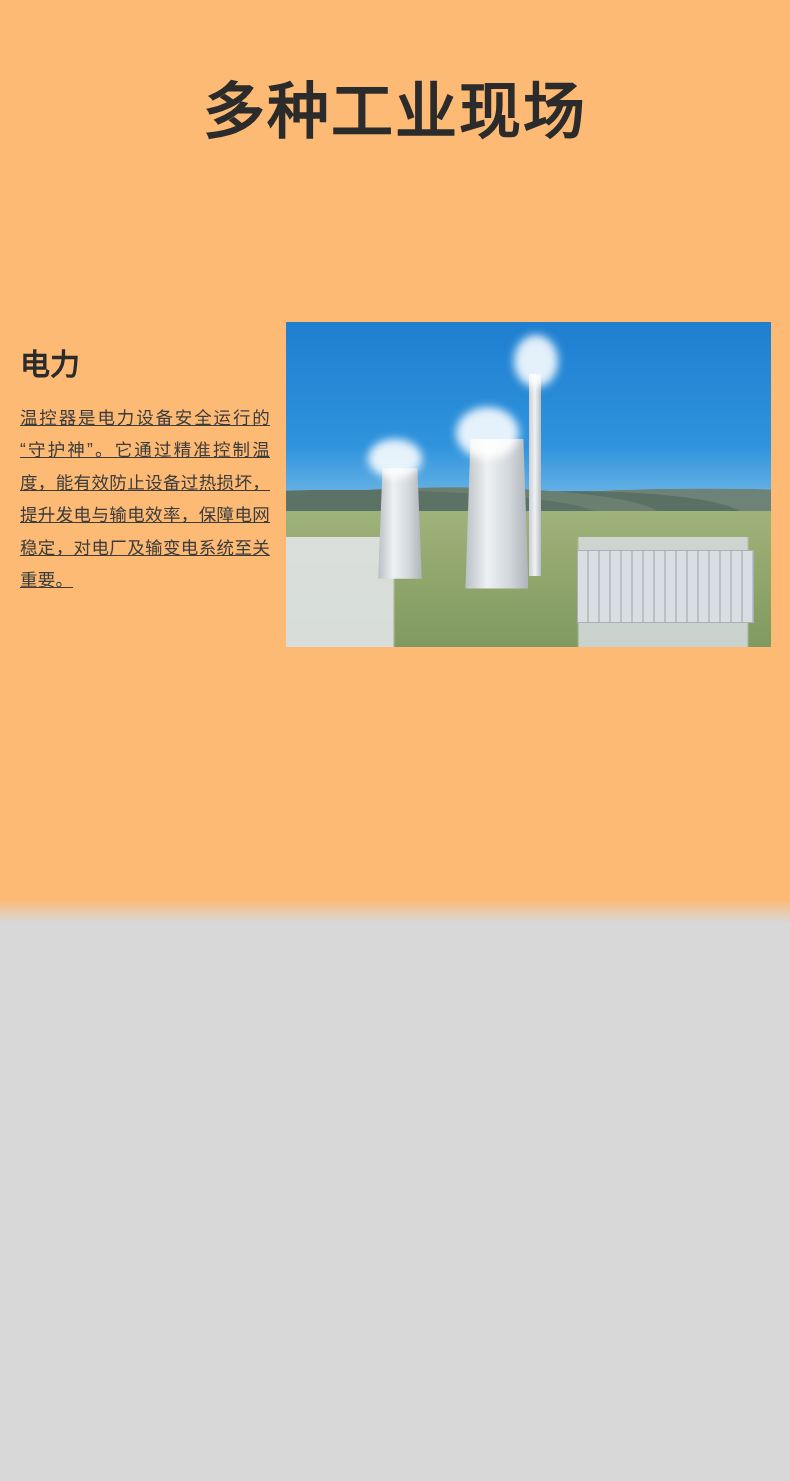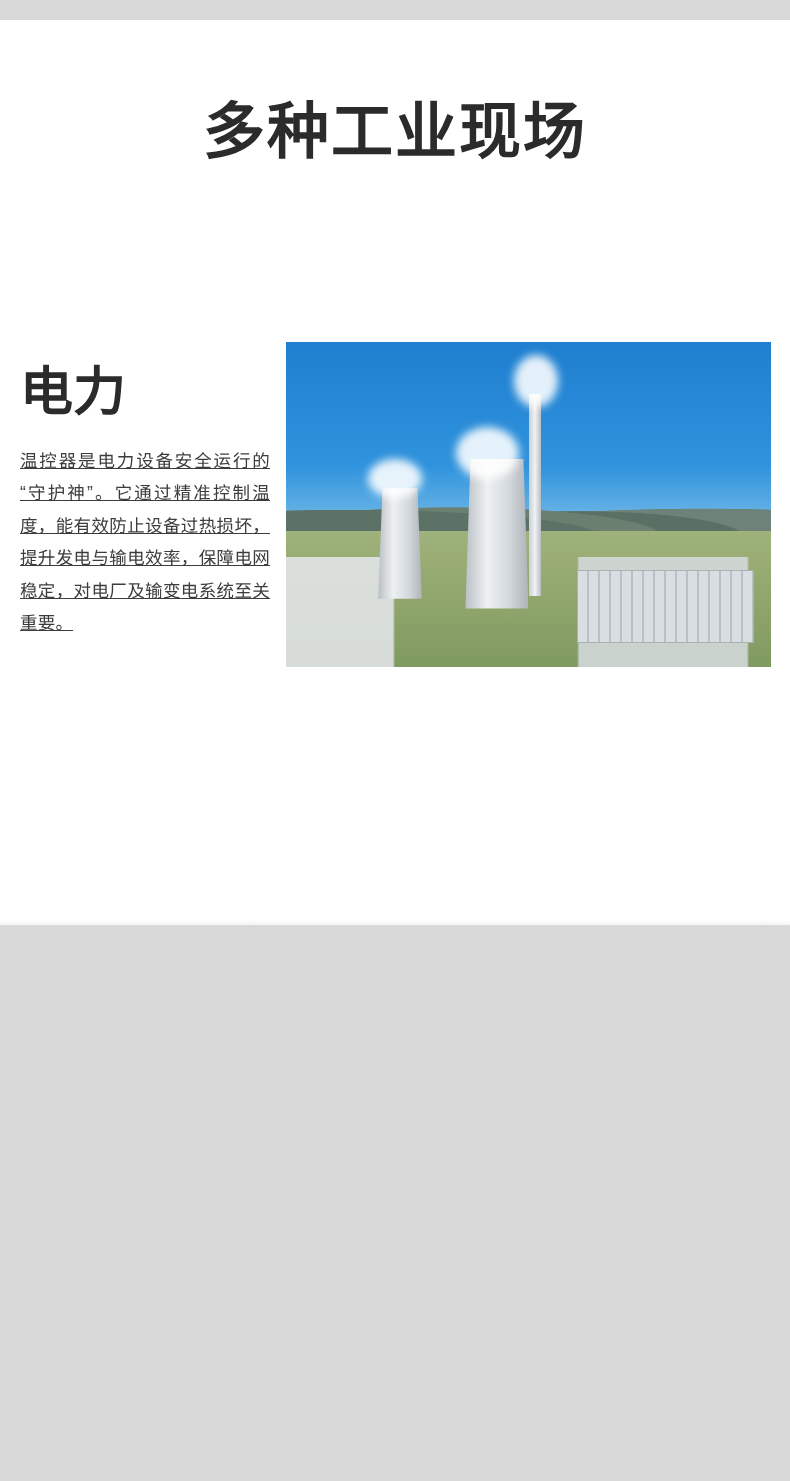--- a/index.html
+++ b/index.html
@@ -18,23 +18,22 @@
     width: 790px;
     height: 1481px;
   }
   
   .content-panel {
     position: absolute;
     left: 0;
     top: 0;
     width: 790px;
     height: 925px;
-    background: #ffffff;
+    background: #fdba74;
     overflow: hidden;
-    margin-top: 20px;
   }
   .grey-fill {
     position: absolute;
     left: 0;
     top: 925px;
     width: 790px;
     height: 556px;
     background: #d8d8d8;
   }
 
@@ -70,25 +69,25 @@
 
   .col-text {
     position: absolute;
     width: 250px;
   }
   .sec-power .col-text { left: 20px; top: 28px; }
   .sec-petro .col-text { left: 520px; top: 28px; }
 
   .sec-heading {
     margin: 0 0 22px 0;
-    font-size: 53px;
+    font-size: 30px;
     line-height: 1;
     font-weight: bold;
     color: #2b2b2b;
-    font-family: Liberation Mono, monospace;
+    font-family: Liberation Sans, sans-serif;
   }
   .sec-body {
     margin: 0;
     font-size: 17.5px;
     line-height: 1.85;
     color: #3c3c3c;
     text-align: justify;
     text-justify: inter-ideograph;
     letter-spacing: 0.2px;
     text-decoration: underline;

